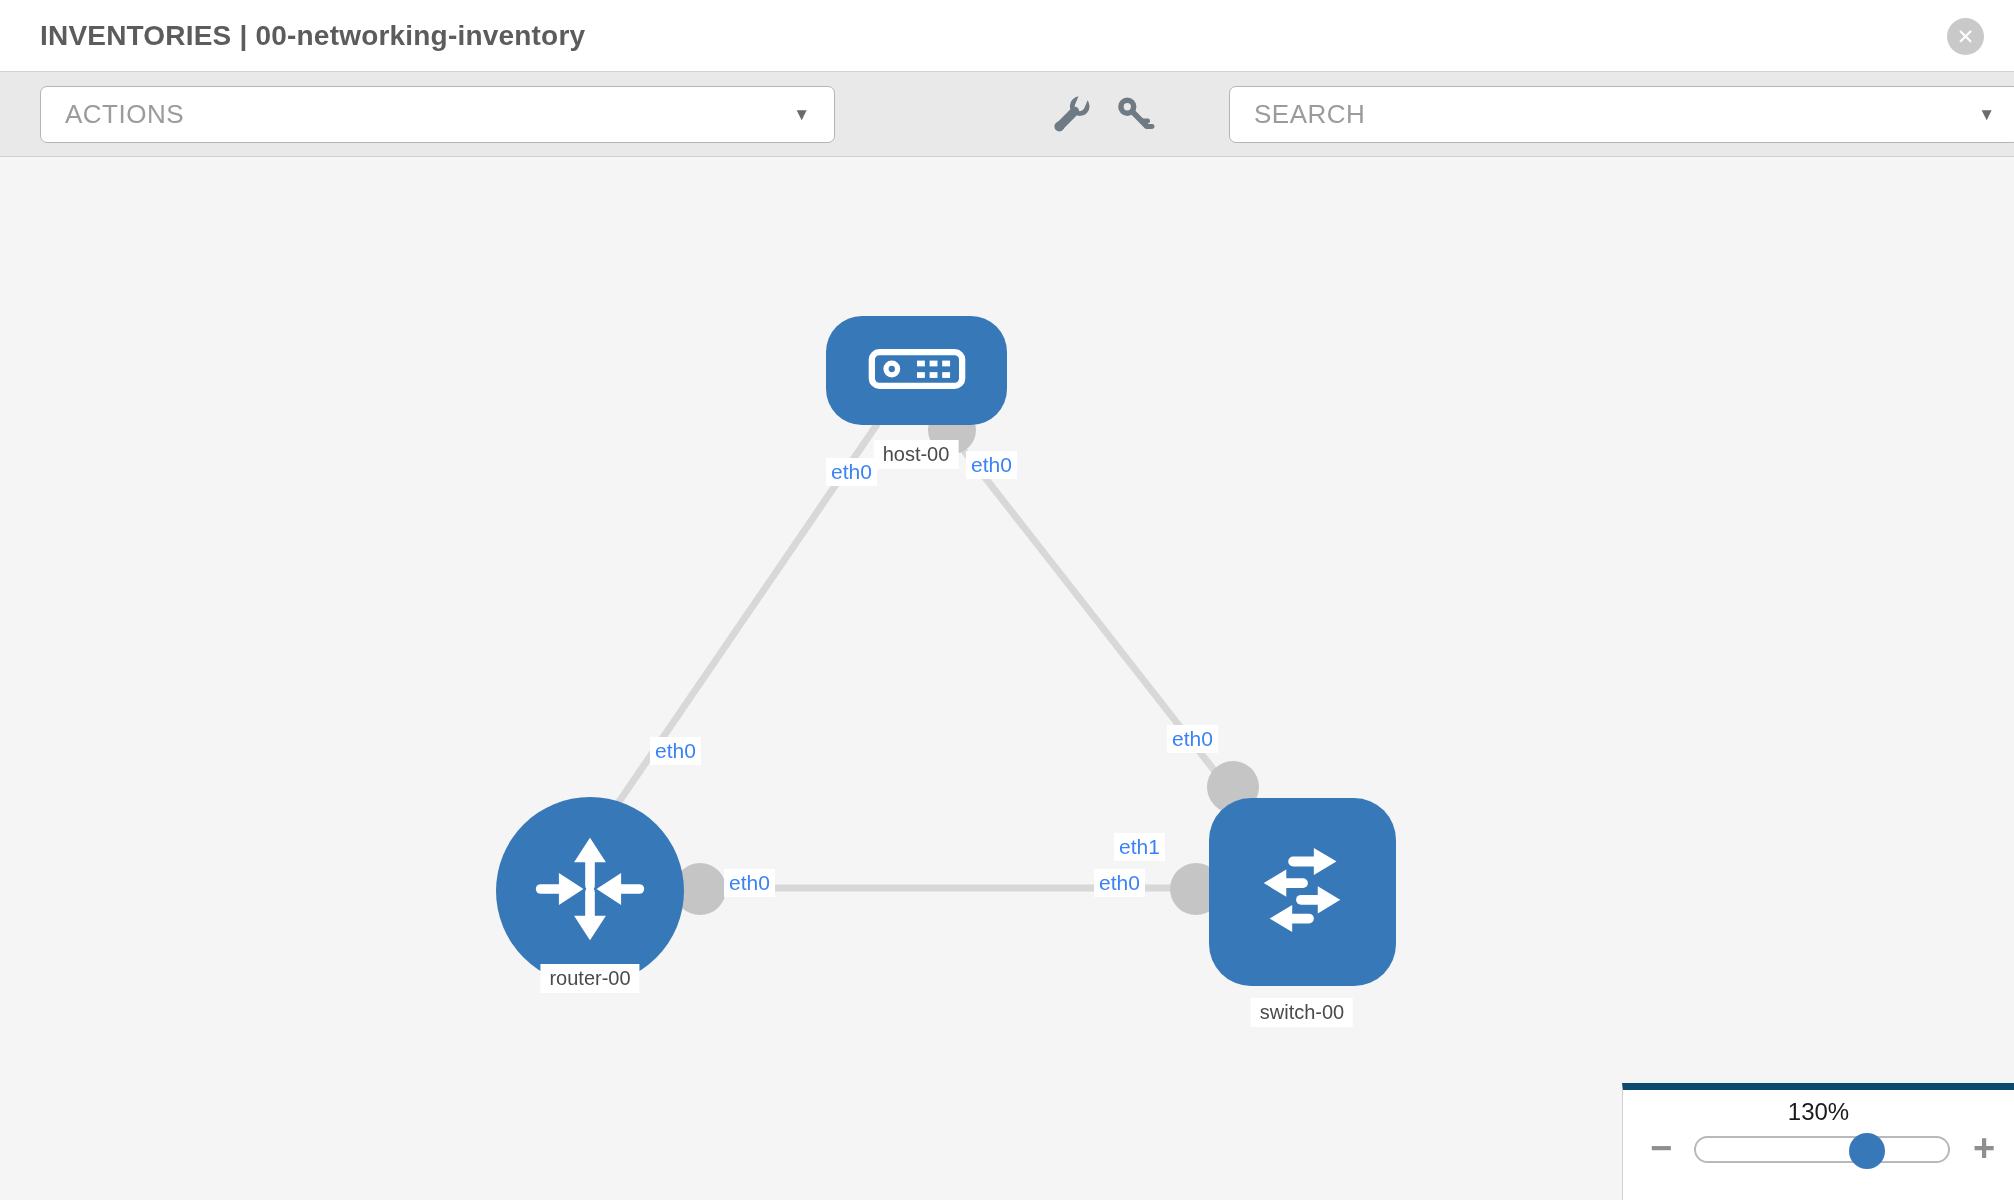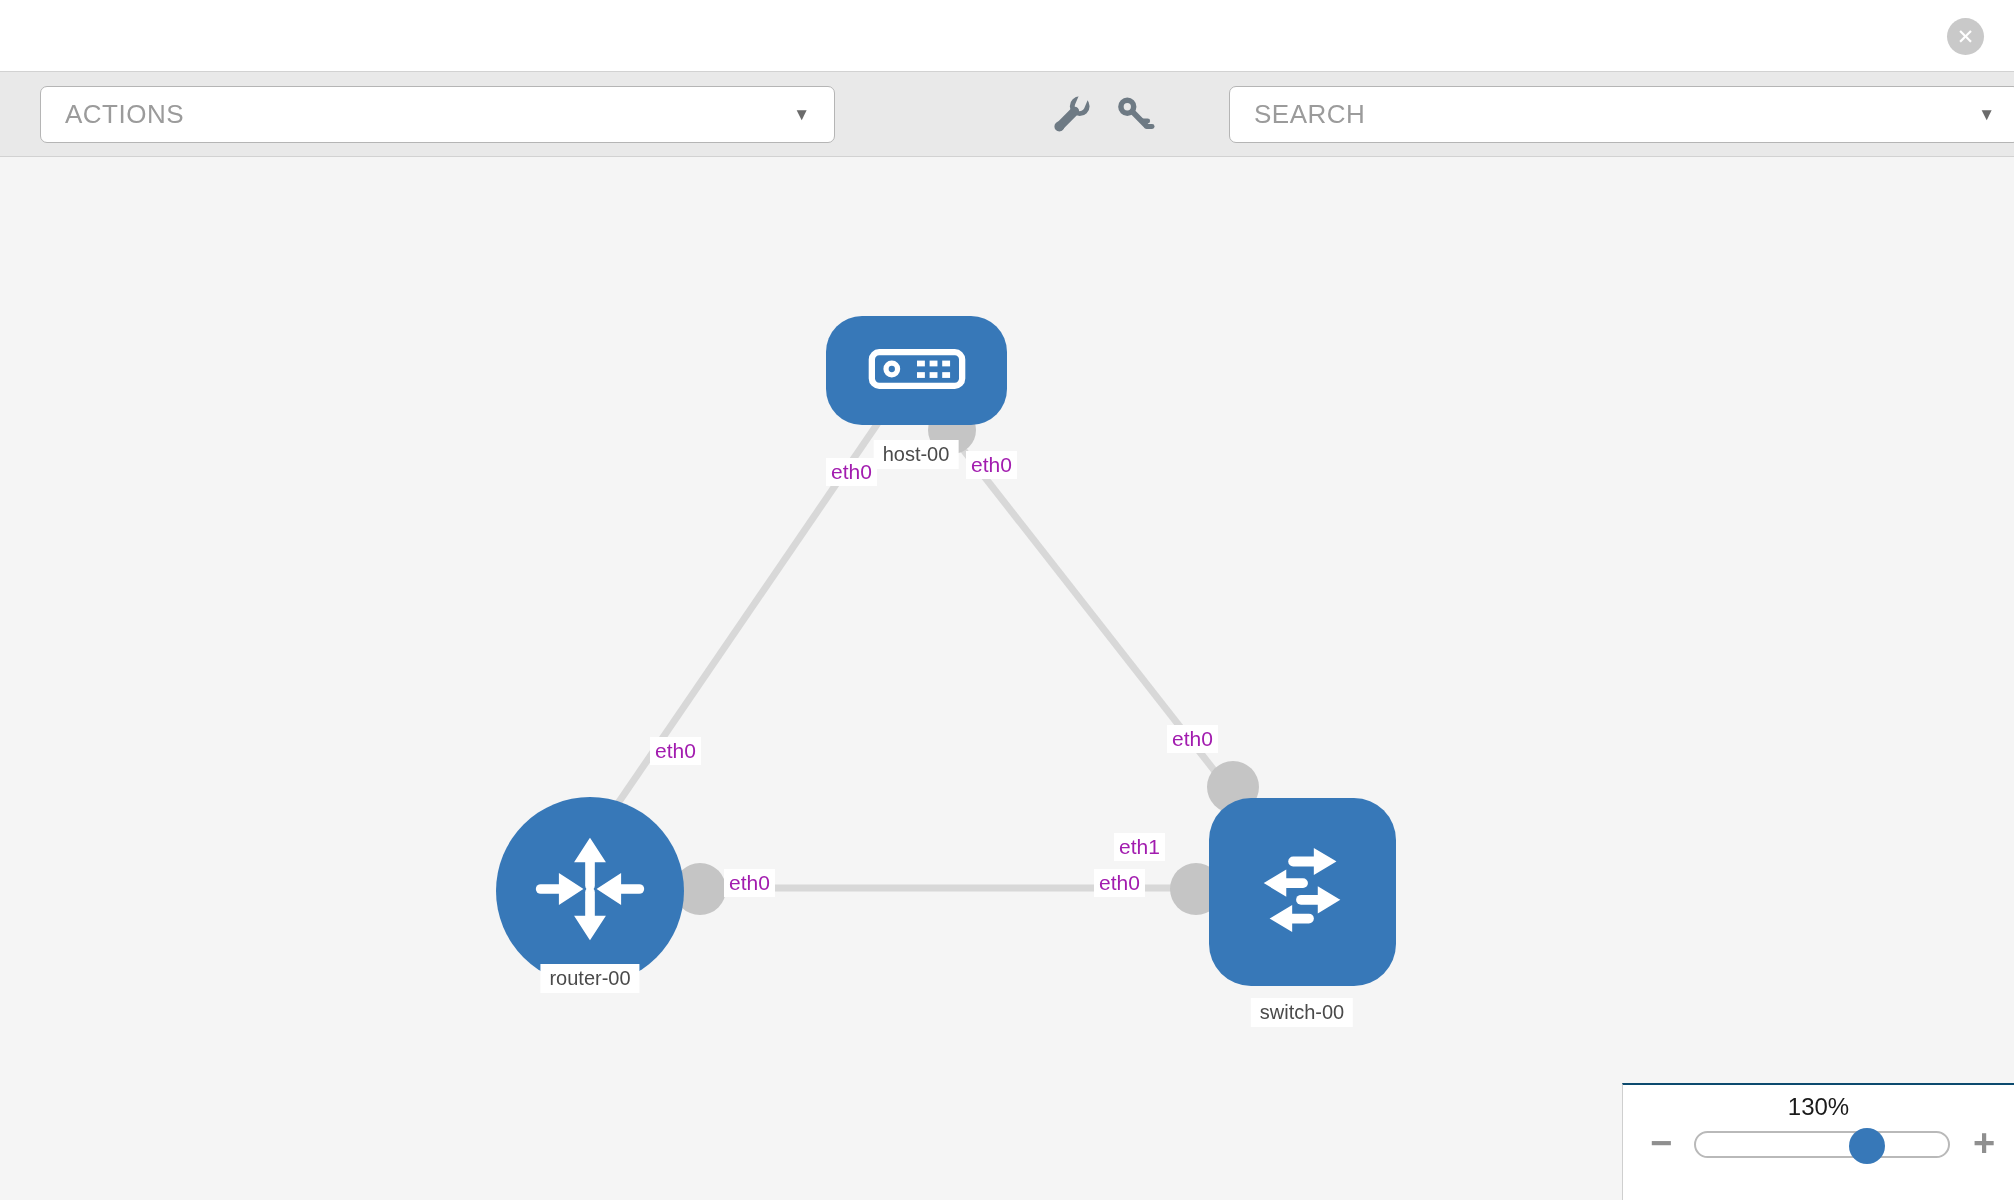--- a/index.html
+++ b/index.html
@@ -34,41 +34,42 @@
   .net-svg { position:absolute; left:0; top:0; }
 
   .node { position:absolute; background:#3778b8; display:flex;
           align-items:center; justify-content:center; cursor:pointer; }
   .node-host   { left:826px;  top:159px; width:181px; height:109px; border-radius:36px; }
   .node-router { left:496px;  top:640px; width:188px; height:188px; border-radius:50%; }
   .node-switch { left:1209px; top:641px; width:187px; height:188px; border-radius:42px; }
 
   .node-label { position:absolute; background:#ffffff; color:#4a4a4a; font-size:20px;
                 padding:3px 9px; white-space:nowrap; transform:translateX(-50%); }
-  .port-label { position:absolute; background:#ffffff; color:#a21caf; font-size:21px;
+  .port-label { position:absolute; background:#ffffff; color:#3b82f6; font-size:21px;
                 padding:2px 5px; white-space:nowrap; }
 
   
   .zoom-panel { position:absolute; left:1622px; top:1083px; width:392px; height:117px;
-                background:#ffffff; border-left:1px solid #cfcfcf; border-top:2px solid #0c4a6e; }
+                background:#ffffff; border-left:1px solid #cfcfcf; border-top:7px solid #0c4a6e; }
   .zoom-value { position:absolute; left:0; top:8px; width:100%; text-align:center;
                 font-size:24px; color:#1a1a1a; }
   .zoom-minus, .zoom-plus { position:absolute; top:22px; font-size:38px; font-weight:bold;
                 color:#8f8f8f; cursor:pointer; line-height:117px; height:117px; top:0; }
   .zoom-minus { left:27px; }
   .zoom-plus  { left:350px; }
   .slider-track { position:absolute; left:71px; top:46px; width:256px; height:27px;
                   background:#ffffff; border:2px solid #b9b9b9; border-radius:14px; cursor:pointer; }
   .slider-thumb { position:absolute; left:153px; top:-5px; width:36px; height:36px;
                   border-radius:50%; background:#3778b8; cursor:grab; }
 </style>
 </head>
 <body>
 
 <div class="header">
+  <div class="page-title">INVENTORIES | 00-networking-inventory</div>
   <div class="close-btn">
     <span>✕</span>
   </div>
 </div>
 
 <div class="toolbar">
   <div class="dropdown dd-actions">
     <span class="dd-label">ACTIONS</span>
     <span class="dd-caret">▼</span>
   </div>

